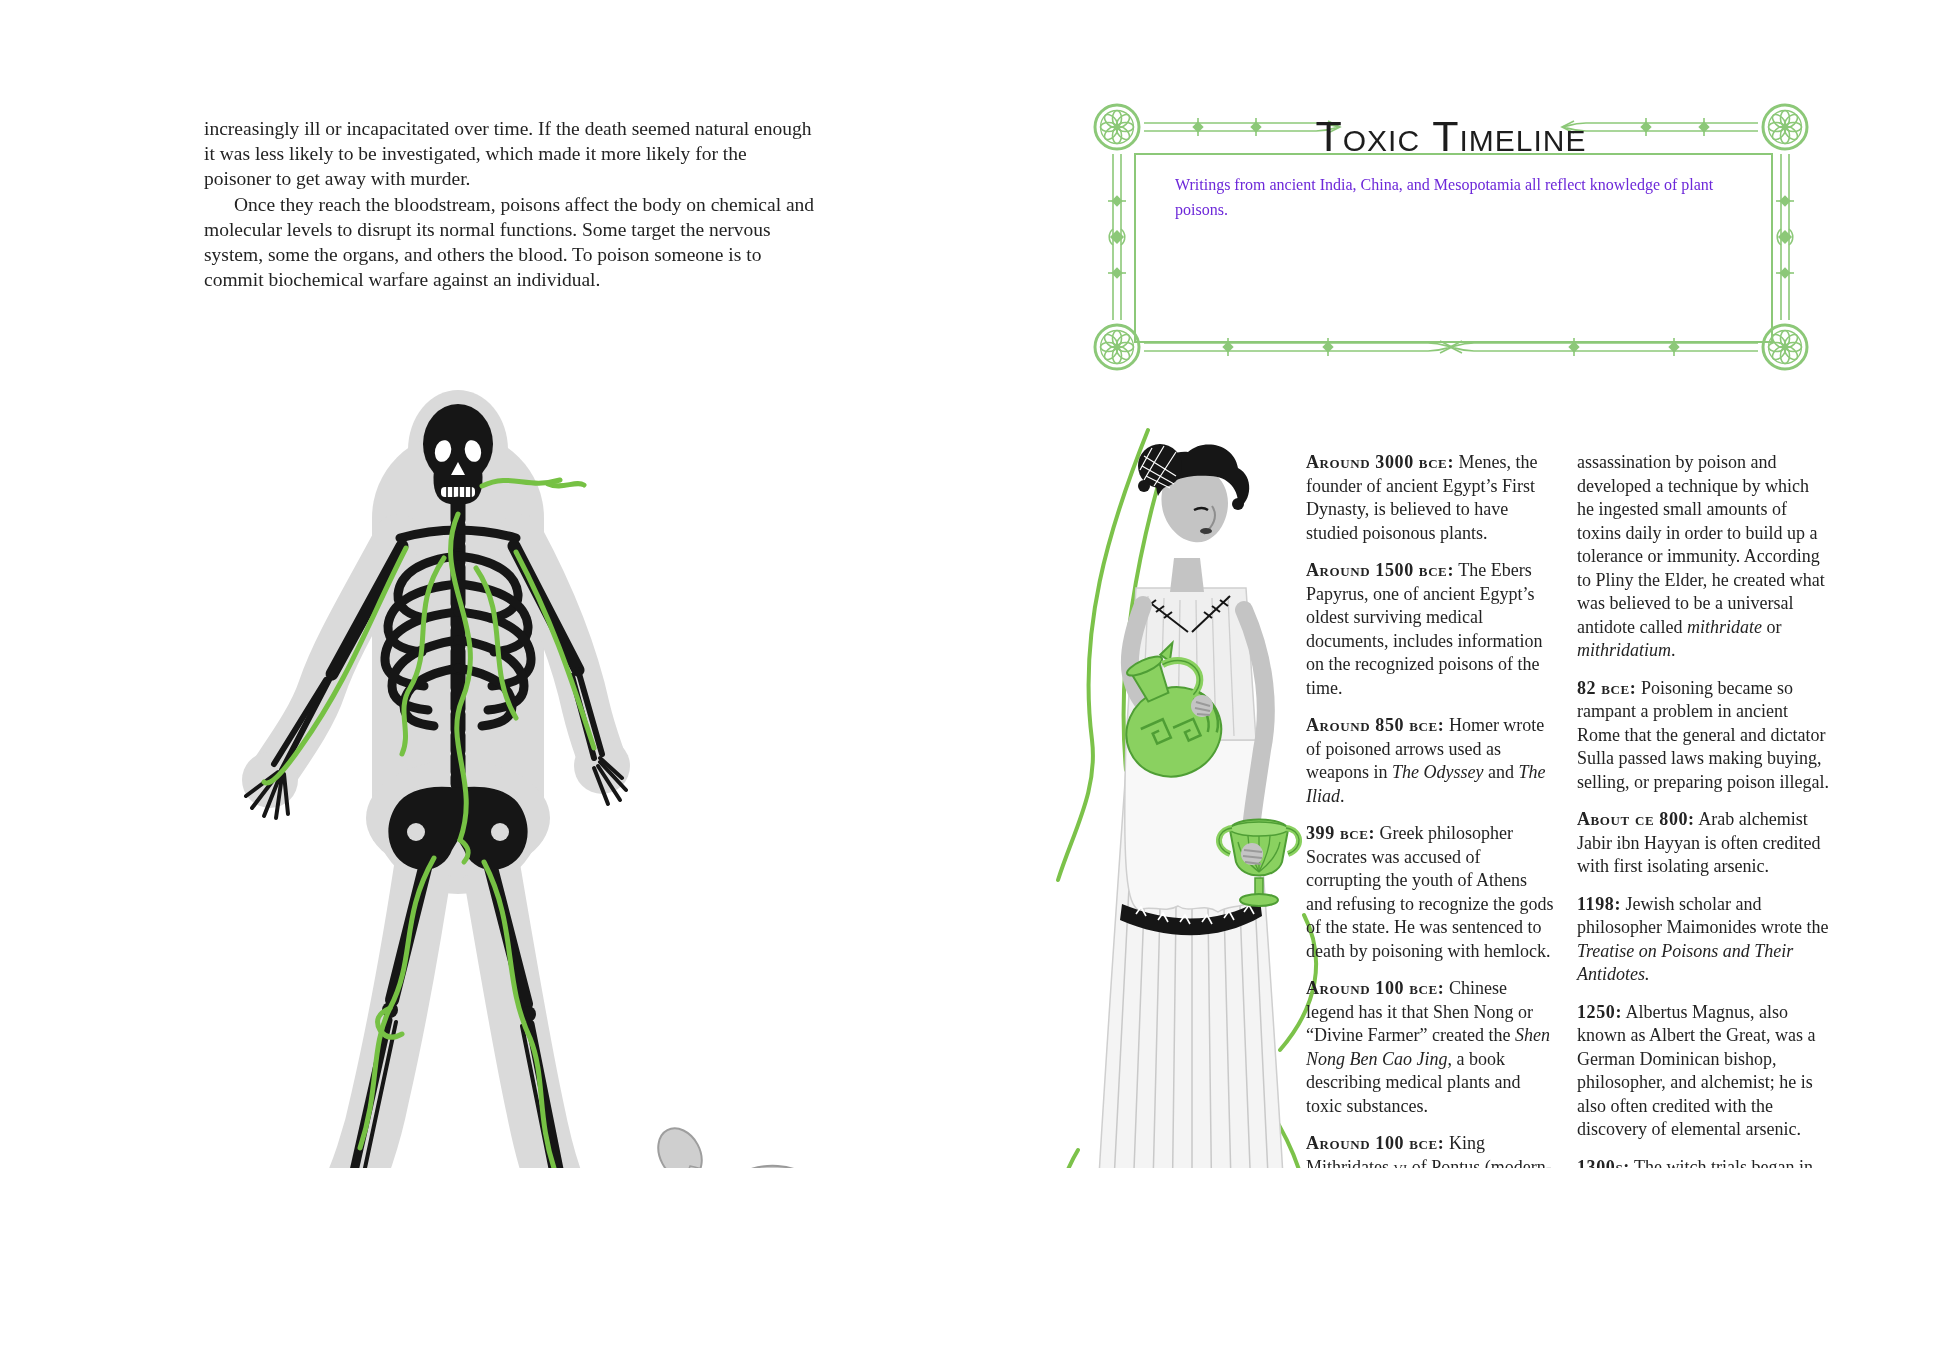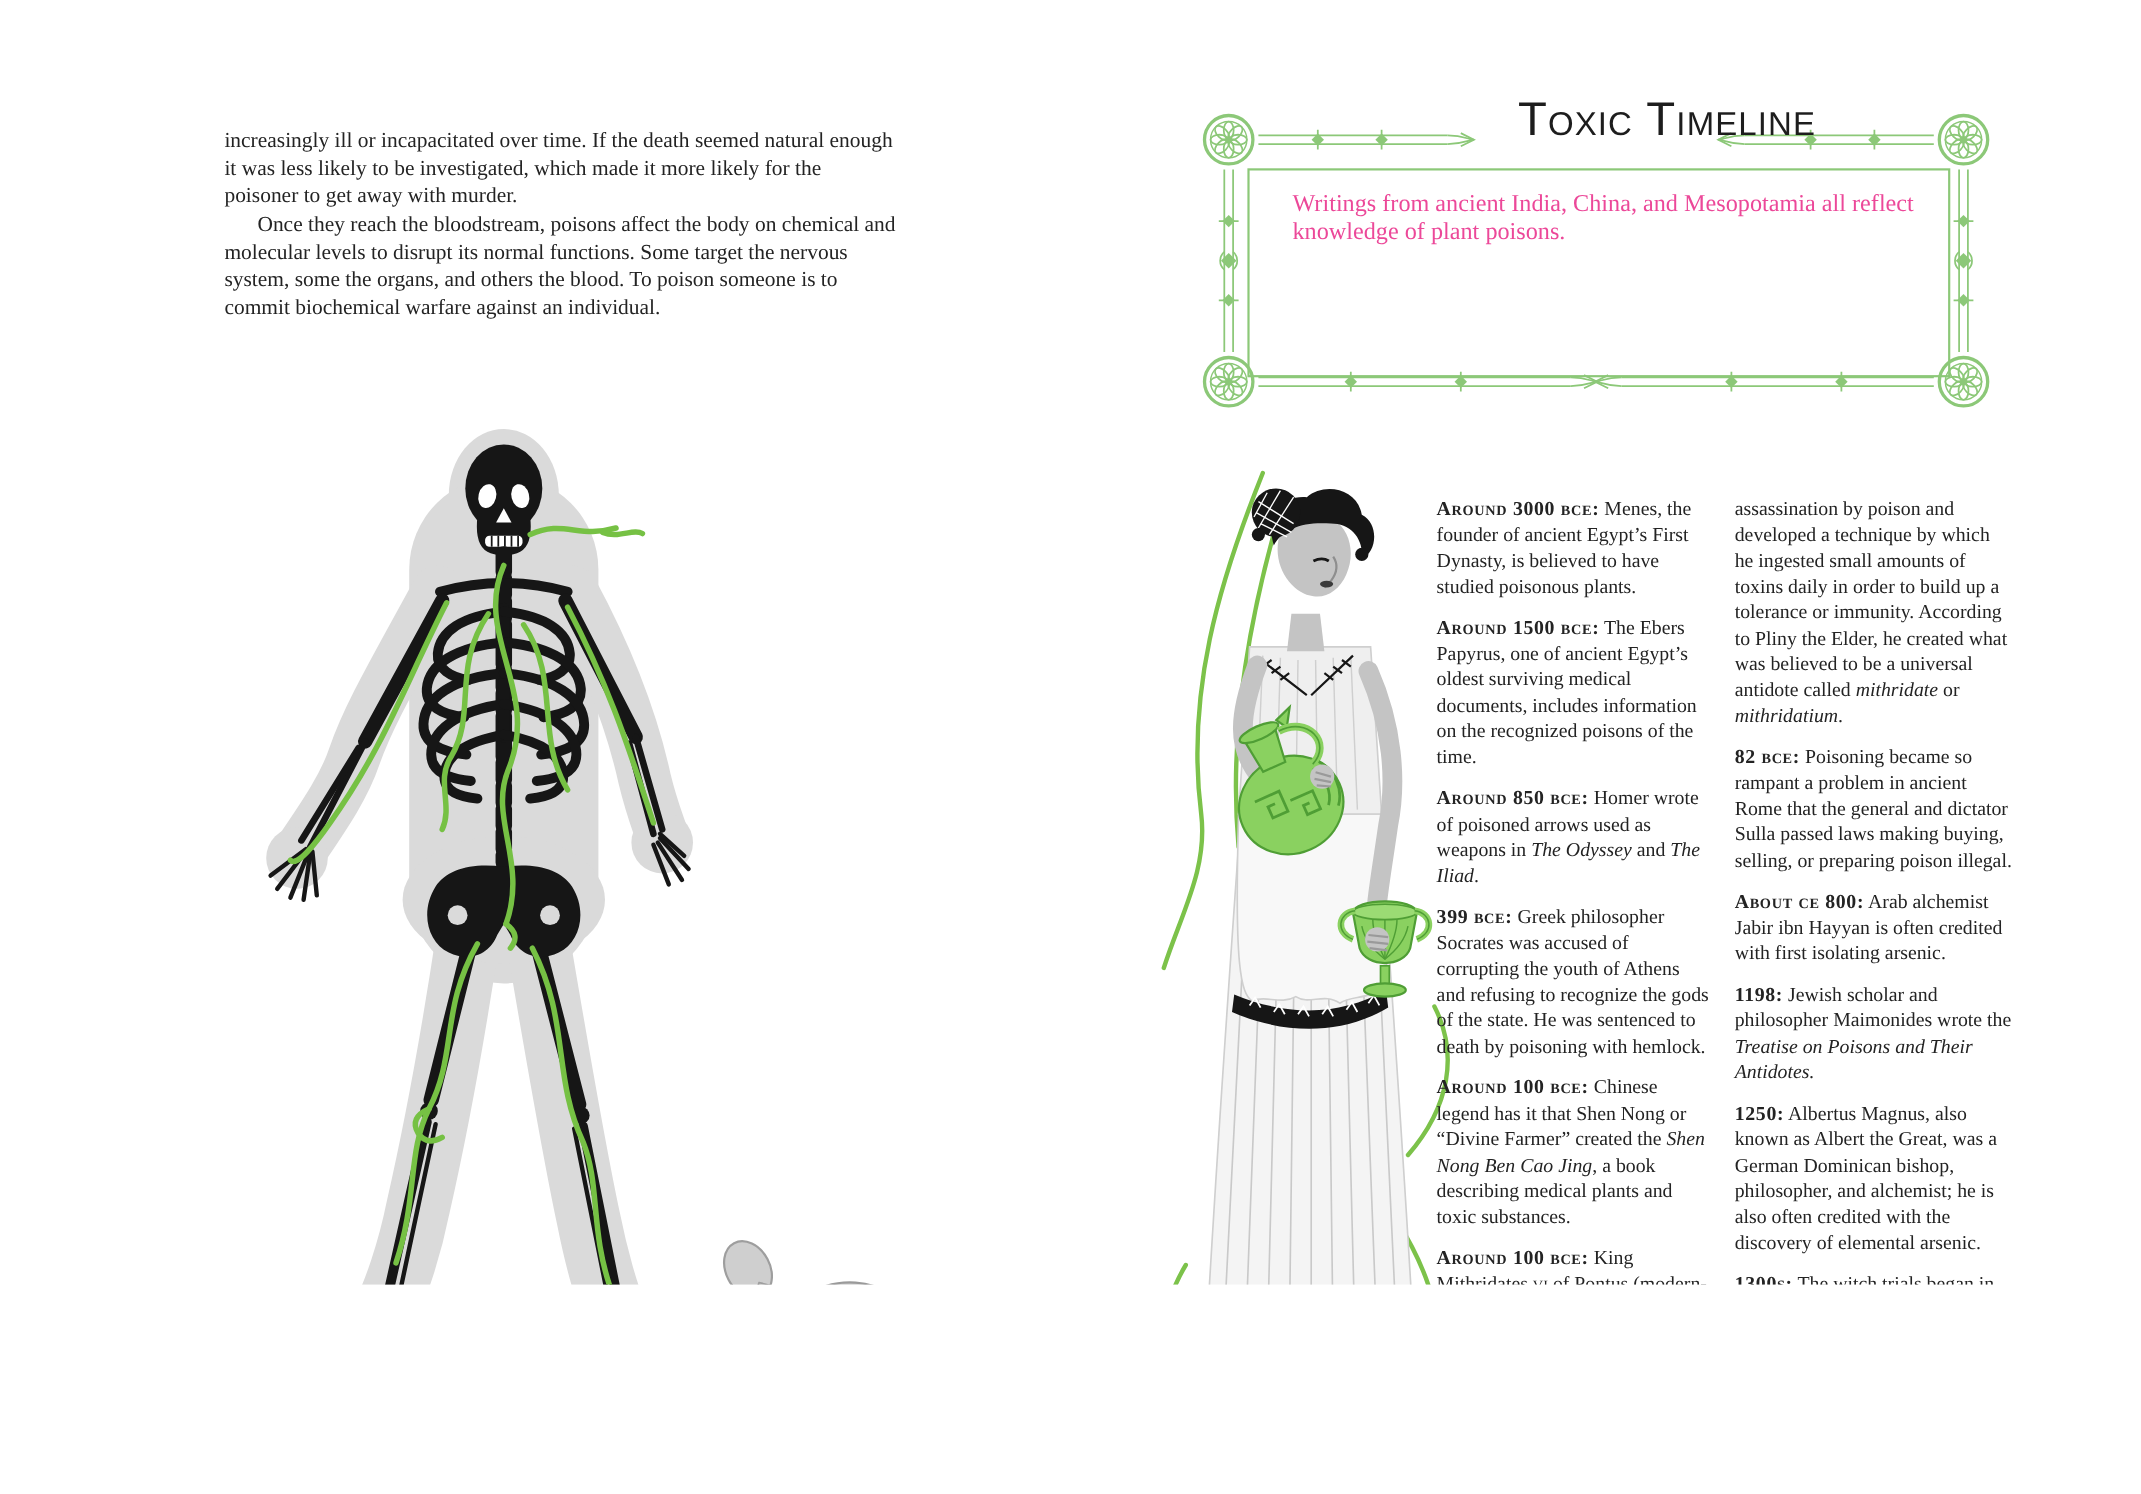--- a/index.html
+++ b/index.html
@@ -16,21 +16,21 @@
   .footer-title{font-family:"Liberation Sans",sans-serif;font-size:12.5px;
                 letter-spacing:3.5px;color:#8b5cf6;text-align:center;white-space:nowrap;}
   .footer-num{font-family:"Liberation Sans",sans-serif;font-size:16px;font-weight:bold;
               letter-spacing:1px;color:#3d3d3d;text-align:center;}
 
   
   .frame-title{font-family:"Liberation Sans",sans-serif;font-variant:small-caps;
                font-size:43px;line-height:46px;color:#1d1d1d;text-align:center;
                letter-spacing:1px;white-space:nowrap;}
   .intro{width:580px;}
-  .intro p{margin:0;font-size:22px;line-height:25.2px;color:#ec4899;}
+  .intro p{margin:0;font-size:16px;line-height:25.2px;color:#6d28d9;}
 
   
   .tl{font-size:18px;line-height:23.5px;color:#232323;}
   .tl .entry{margin:0 0 14px 0;}
   .lbl{font-weight:bold;font-variant:small-caps;letter-spacing:0.6px;}
   .it{font-style:italic;}
   .sc{font-variant:small-caps;}
 </style>
 </head>
 <body>
@@ -290,21 +290,21 @@
         <rect x="25" y="101" width="8" height="8" transform="rotate(45 29 105)"></rect>
         <rect x="25" y="173" width="8" height="8" transform="rotate(45 29 177)"></rect>
         <rect x="693" y="101" width="8" height="8" transform="rotate(45 697 105)"></rect>
         <rect x="693" y="173" width="8" height="8" transform="rotate(45 697 177)"></rect>
         <rect x="24" y="136" width="10" height="10" transform="rotate(45 29 141)"></rect>
         <rect x="692" y="136" width="10" height="10" transform="rotate(45 697 141)"></rect>
       </g>
     </g>
   </svg>
 
-  <div class="abs frame-title" style="left:1251px;top:86px;width:400px;text-align:right;">Toxic Timeline</div>
+  <div class="abs frame-title" style="left:1251px;top:113px;width:400px;">Toxic Timeline</div>
 
   <div class="abs intro" style="left:1175px;top:172px;">
       <p>Writings from ancient India, China, and Mesopotamia all reflect knowledge of plant poisons.</p>
     </div>
 
   <svg class="abs" style="left:1008px;top:410px;" width="370" height="910" viewBox="0 0 370 910">
 
     <g fill="none" stroke="#7cc24a" stroke-width="4" stroke-linecap="round">
       <path d="M140,20 C100,120 70,220 84,330 C90,380 66,420 50,470"></path>
       <path d="M160,40 C130,140 108,250 118,360"></path>

